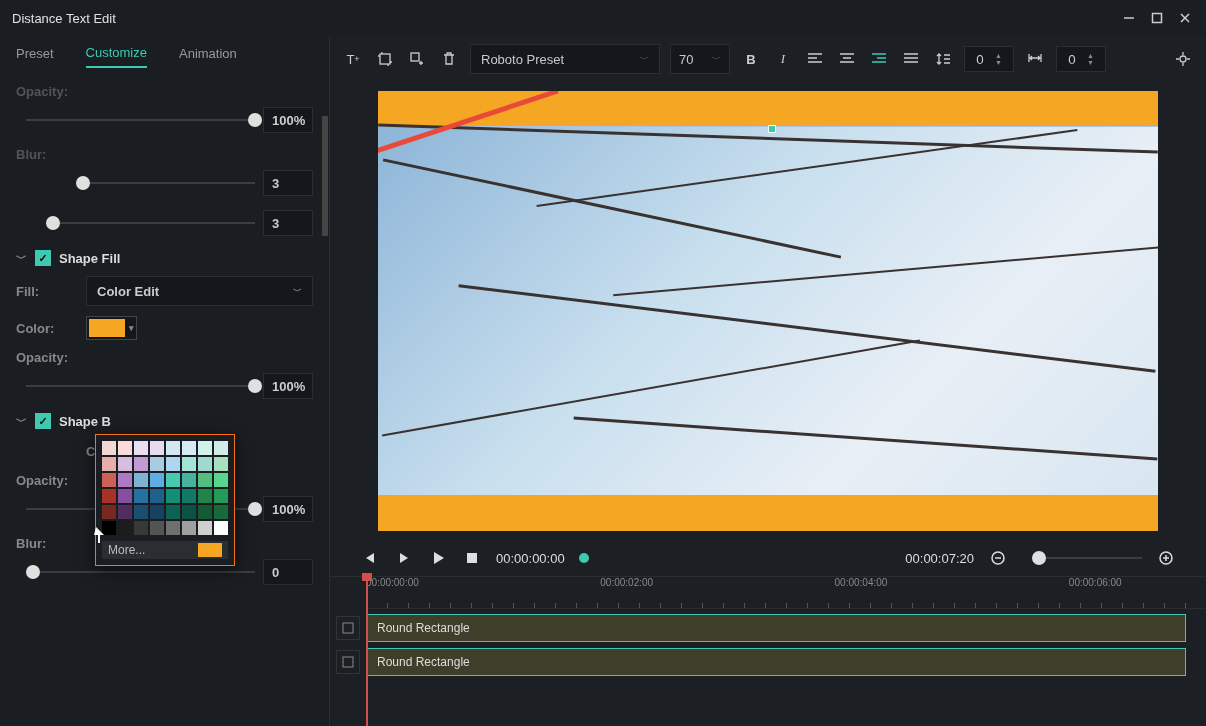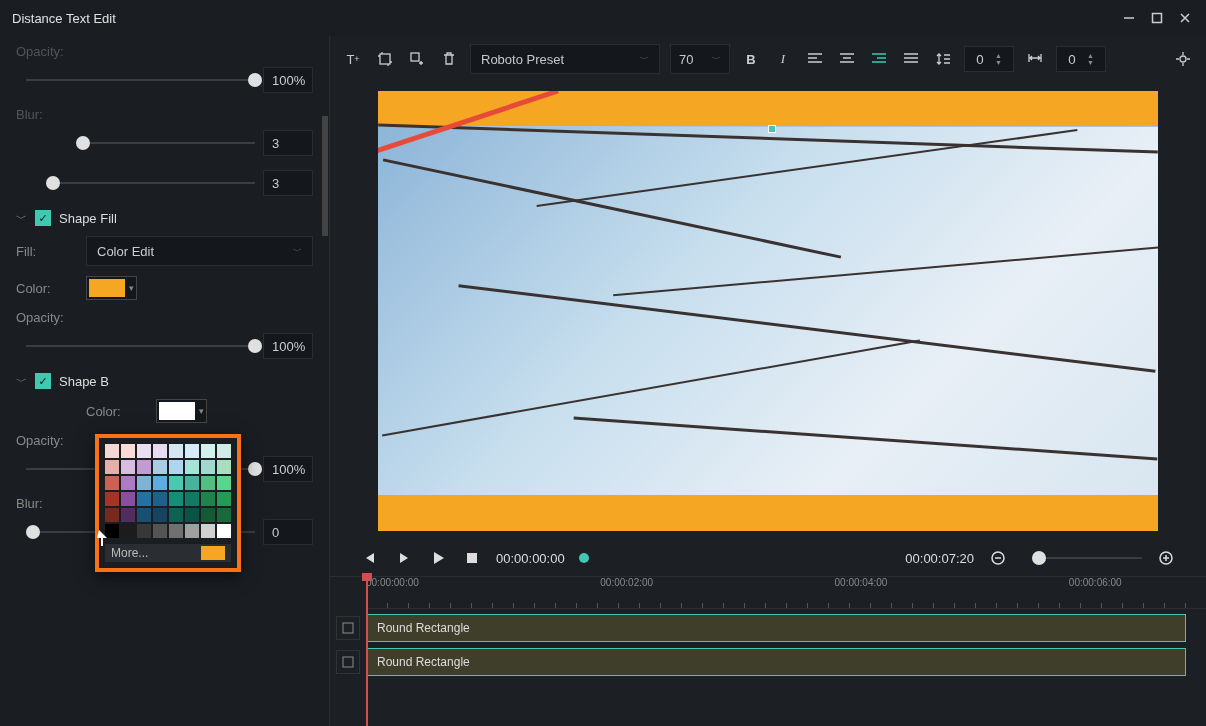--- a/index.html
+++ b/index.html
@@ -8,38 +8,38 @@
 .titlebar { height: 36px; display: flex; align-items: center; padding: 0 12px; color: #e0e0e0; }
 .titlebar .spacer { flex: 1; }
 .winbtn { width: 18px; height: 18px; margin-left: 10px; display:flex; align-items:center; justify-content:center; cursor:pointer; }
 
 .main { display: flex; height: calc(100% - 36px); }
 .sidebar { width: 330px; background: #1a1e22; border-right: 1px solid #2a2e32; display: flex; flex-direction: column; overflow: hidden; position:relative;}
 .tabs { display: flex; gap: 32px; padding: 0 16px; height: 40px; align-items: center; }
 .tab { color: #999; cursor:pointer; padding-bottom:6px;}
 .tab.active { color: #3ec9b0; border-bottom: 2px solid #3ec9b0; }
 
-.panel-content { padding: 8px 16px; position: relative; }
+.panel-content { padding: 8px 16px; position: relative; font-weight: bold; }
 .row { display: flex; align-items: center; margin: 10px 0; }
 .label { color: #888; min-width: 70px; }
 .slider-row { display:flex; align-items:center; gap:8px; margin: 8px 0 14px 0; }
 .slider-track { flex:1; height:2px; background:#3a3e42; position:relative; margin-left: 10px; }
 .slider-thumb { width:14px; height:14px; border-radius:50%; background:#e0e0e0; position:absolute; top:-6px; }
 .value-box { width:50px; height:26px; background:#14181c; border:1px solid #2a2e32; display:flex; align-items:center; padding:0 8px; color:#ccc; }
 
 .section-header { display:flex; align-items:center; gap:8px; margin: 14px 0 8px 0; color:#ddd; }
 .chev { font-size:11px; color:#888; }
 .chk { width:16px; height:16px; background:#3ec9b0; display:flex; align-items:center; justify-content:center; color:#111; font-size:11px; }
 
 .dropdown { flex:1; height:30px; background:#14181c; border:1px solid #2a2e32; display:flex; align-items:center; padding:0 10px; justify-content:space-between; color:#ccc; }
 .swatch { width:36px; height:18px; display:inline-block; }
 .swatch-btn { display:flex; align-items:center; gap:4px; border:1px solid #444; padding:2px; background:#14181c;}
 .tri { font-size:9px; color:#888; }
 
-.picker { position:absolute; left:95px; top:398px; background:#1a1e22; border:4px solid #f97316; padding:6px; z-index:50; box-shadow:0 4px 16px rgba(0,0,0,.6);}
+.picker { position:absolute; left:95px; top:398px; background:#1a1e22; border:1px solid #f97316; padding:6px; z-index:50; box-shadow:0 4px 16px rgba(0,0,0,.6);}
 .picker-grid { display:grid; grid-template-columns: repeat(8, 14px); gap:2px; }
 .picker-cell { width:14px; height:14px; cursor:pointer; }
 .picker-more-row { display:flex; align-items:center; justify-content:space-between; margin-top:6px; background:#2a2e32; padding:2px 6px;}
 .picker-more { color:#bbb; font-size:12px;}
 
 .right { flex:1; display:flex; flex-direction:column; background:#1c2024;}
 .toolbar { height:46px; display:flex; align-items:center; gap:10px; padding:0 12px; }
 .tbtn { width:22px; height:22px; display:flex; align-items:center; justify-content:center; color:#ccc; cursor:pointer;}
 .font-select { width:190px; height:30px; background:#14181c; border:1px solid #2a2e32; display:flex; align-items:center; padding:0 10px; justify-content:space-between;}
 .size-select { width:60px; height:30px; background:#14181c; border:1px solid #2a2e32; display:flex; align-items:center; padding:0 8px; justify-content:space-between;}
@@ -92,20 +92,25 @@
     </div>
   <div class="winbtn">
       <svg width="12" height="12" viewBox="0 0 12 12">
         <path d="M2 2l8 8M10 2l-8 8" stroke="#ccc" stroke-width="1.5"></path>
       </svg>
     </div>
 </div>
 
 <div class="main">
   <div class="sidebar">
+    <div class="tabs">
+      <div class="tab">Preset</div>
+      <div class="tab active">Customize</div>
+      <div class="tab">Animation</div>
+    </div>
 
     <div class="panel-content">
       <div class="label" style="opacity:.5">Opacity:</div>
       <div class="slider-row">
         <div class="slider-track">
             <div class="slider-thumb" style="left:calc(100% - 7px)"></div>
           </div>
         <div class="value-box">100%</div>
       </div>
 

